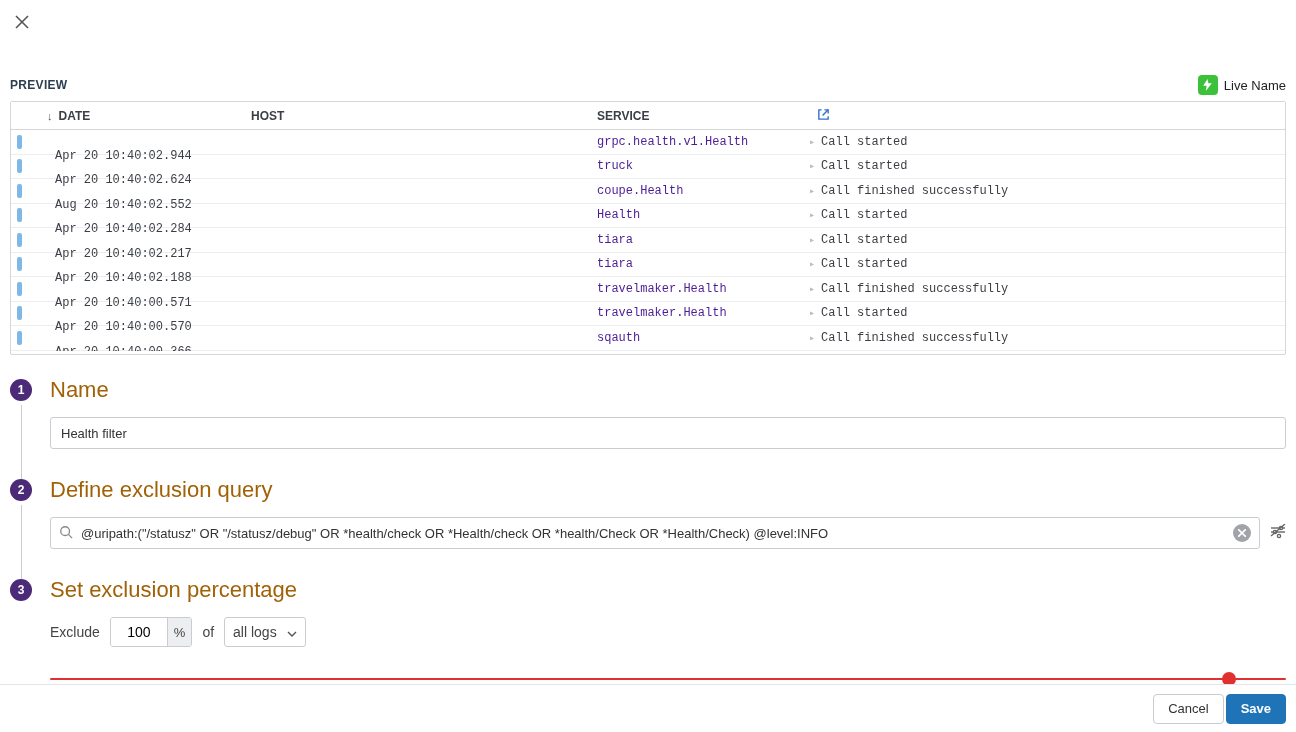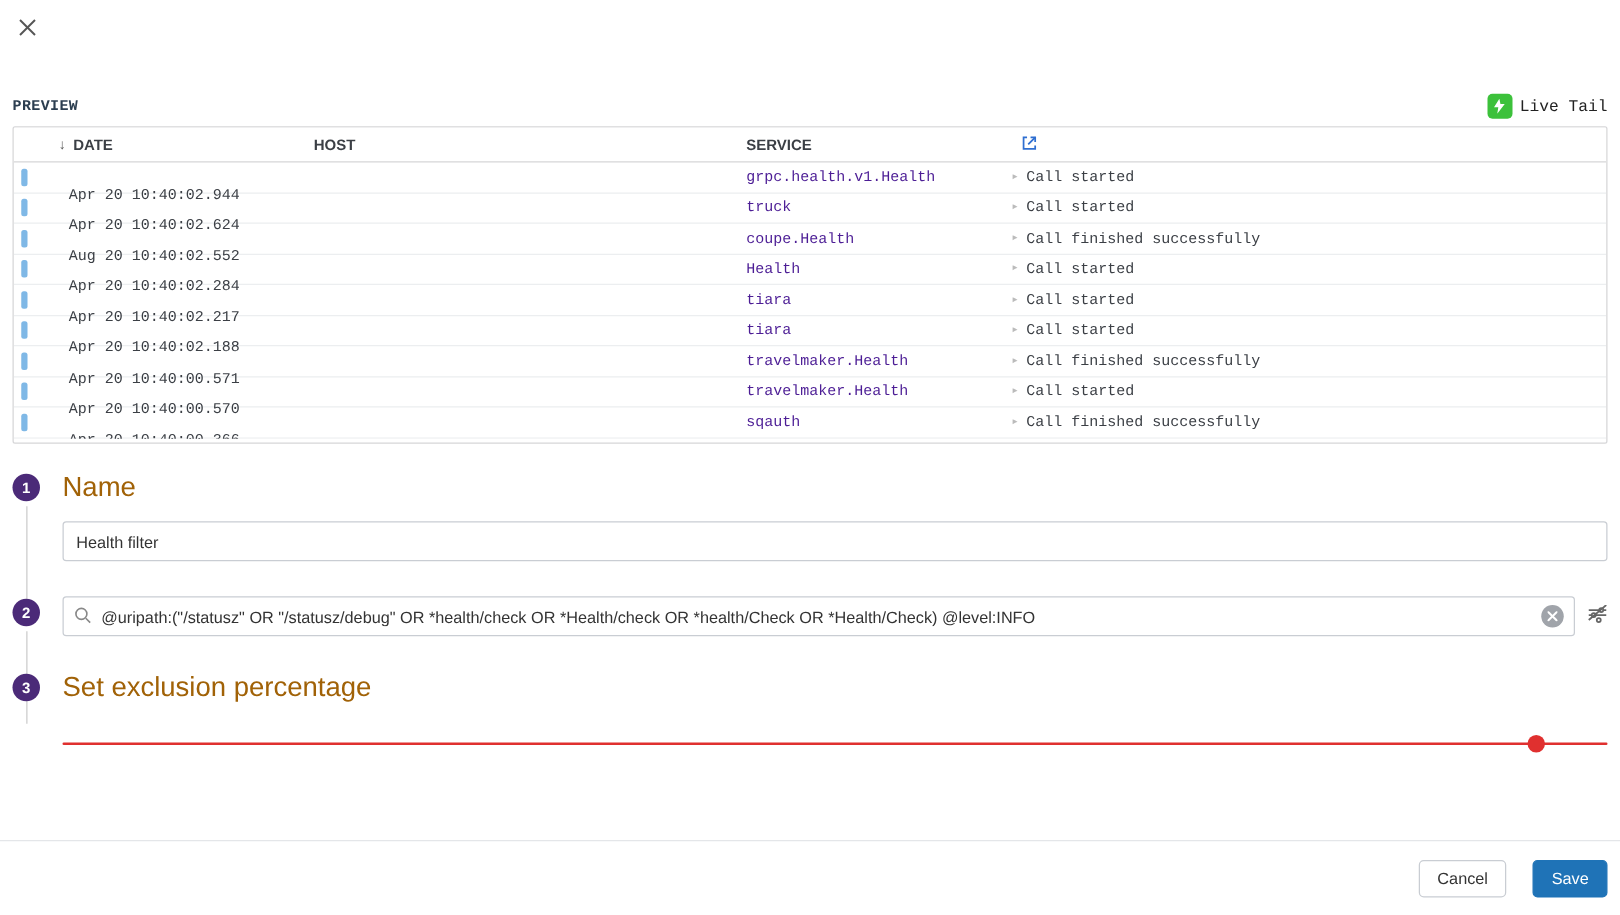--- a/index.html
+++ b/index.html
@@ -29,21 +29,20 @@
     color: #555;
     padding: 4px;
   }
   .section-label-row {
     display: flex;
     align-items: center;
     justify-content: space-between;
     padding: 0 10px;
     margin-top: 28px;
     margin-bottom: 6px;
-    font-family: Liberation Mono, monospace;
   }
   .section-label {
     font-size: 12px;
     font-weight: 700;
     color: #2c3e50;
     text-transform: uppercase;
     letter-spacing: 0.3px;
   }
   .live-tail {
     display: flex;
@@ -204,28 +203,28 @@
   .slider-track {
     position:absolute; left:0; right:56px; top:9px; height:2px; background:#e0302f; border-radius:2px;
   }
   .slider-track-rest {
     position:absolute; right:0; width:56px; top:9px; height:2px; background:#e0302f; border-radius:2px;
   }
   .slider-thumb {
     position:absolute; right:50px; top:3px; width:14px; height:14px; border-radius:50%; background:#e0302f; cursor:pointer;
   }
   .footer {
-    position:absolute; bottom:0; left:0; right:0; height:60px; border-top:1px solid #e4e6e9;
-    display:flex; align-items:center; justify-content:flex-end; gap:21px; padding:0 10px; background:#fff;
+    position:absolute; bottom:0; left:0; right:0; height:48px; border-top:1px solid #e4e6e9;
+    display:flex; align-items:center; justify-content:flex-end; gap:2px; padding:0 10px; background:#fff;
   }
   .btn {
     height:30px; padding:0 14px; border-radius:4px; font-size:13px; cursor:pointer; display:flex;align-items:center;
   }
   .btn-secondary { background:#fff; border:1px solid #c9cdd3; color:#333; }
-  .btn-primary { background:#1f73b7; border:1px solid #1f73b7; color:#fff; font-weight:400; }
+  .btn-primary { background:#1f73b7; border:1px solid #1f73b7; color:#fff; font-weight:700; }
   .sort-arrow { font-size:11px; color:#555; }
   .popout { color:#2f6fd1; cursor:pointer; }
 </style>
 </head>
 <body>
 
 <div class="header">
   <div class="close-btn">
     <svg width="16" height="16" viewBox="0 0 16 16" fill="none" stroke="#555" stroke-width="1.6">
         <line x1="2" y1="2" x2="14" y2="14"></line>
@@ -235,21 +234,21 @@
 </div>
 
 <div class="section-label-row">
   <div class="section-label">PREVIEW</div>
   <div class="live-tail">
     <span class="live-tail-badge">
       <svg width="11" height="12" viewBox="0 0 10 14" fill="#fff">
           <path d="M5 0 L0 8 L4 8 L3 14 L10 5 L6 5 Z"></path>
         </svg>
     </span>
-    <span>Live Tail</span>
+    <span>Live Name</span>
   </div>
 </div>
 
 <div class="table-wrapper">
   <div class="table-header">
     <div class="col-marker"></div>
     <div class="col-date-h">
       <span class="sort-arrow">↓</span>
       <span>DATE</span>
     </div>
@@ -392,20 +391,21 @@
   <div class="step-content">
     <div class="step-title">Name</div>
     <input class="text-input" type="text" value="Health filter" style="">
   </div>
 </div>
 
 <div class="step-row" style="margin-top:28px;">
   <div class="connector" style="height:74px;"></div>
   <div class="step-badge">2</div>
   <div class="step-content">
+    <div class="step-title">Define exclusion query</div>
     <div class="query-row">
       <div class="query-box">
         <span>
           <svg width="14" height="14" viewBox="0 0 16 16" fill="none" stroke="#888" stroke-width="1.5">
               <circle cx="7" cy="7" r="5"></circle>
               <line x1="11" y1="11" x2="15" y2="15"></line>
             </svg>
         </span>
         <input type="text" value="@uripath:(&quot;/statusz&quot; OR &quot;/statusz/debug&quot; OR *health/check OR *Health/check OR *health/Check OR *Health/Check) @level:INFO" style="">
         <span class="clear-btn">
@@ -426,20 +426,36 @@
         </svg>
       </span>
     </div>
   </div>
 </div>
 
 <div class="step-row" style="margin-top:28px;">
   <div class="step-badge">3</div>
   <div class="step-content">
     <div class="step-title">Set exclusion percentage</div>
+    <div class="exclude-row">
+      <span>Exclude</span>
+      <span class="pct-box">
+        <input type="text" value="100" style="">
+        <span class="pct-suffix">%</span>
+      </span>
+      <span>of</span>
+      <span class="select-box">
+        <span>all logs</span>
+        <span>
+          <svg width="10" height="6" viewBox="0 0 10 6" fill="none" stroke="#555" stroke-width="1.4">
+              <polyline points="1,1 5,5 9,1"></polyline>
+            </svg>
+        </span>
+      </span>
+    </div>
     <div class="slider-wrap">
       <div class="slider-track"></div>
       <div class="slider-track-rest"></div>
       <div class="slider-thumb"></div>
     </div>
   </div>
 </div>
 
 <div class="footer">
   <div class="btn btn-secondary">Cancel</div>

